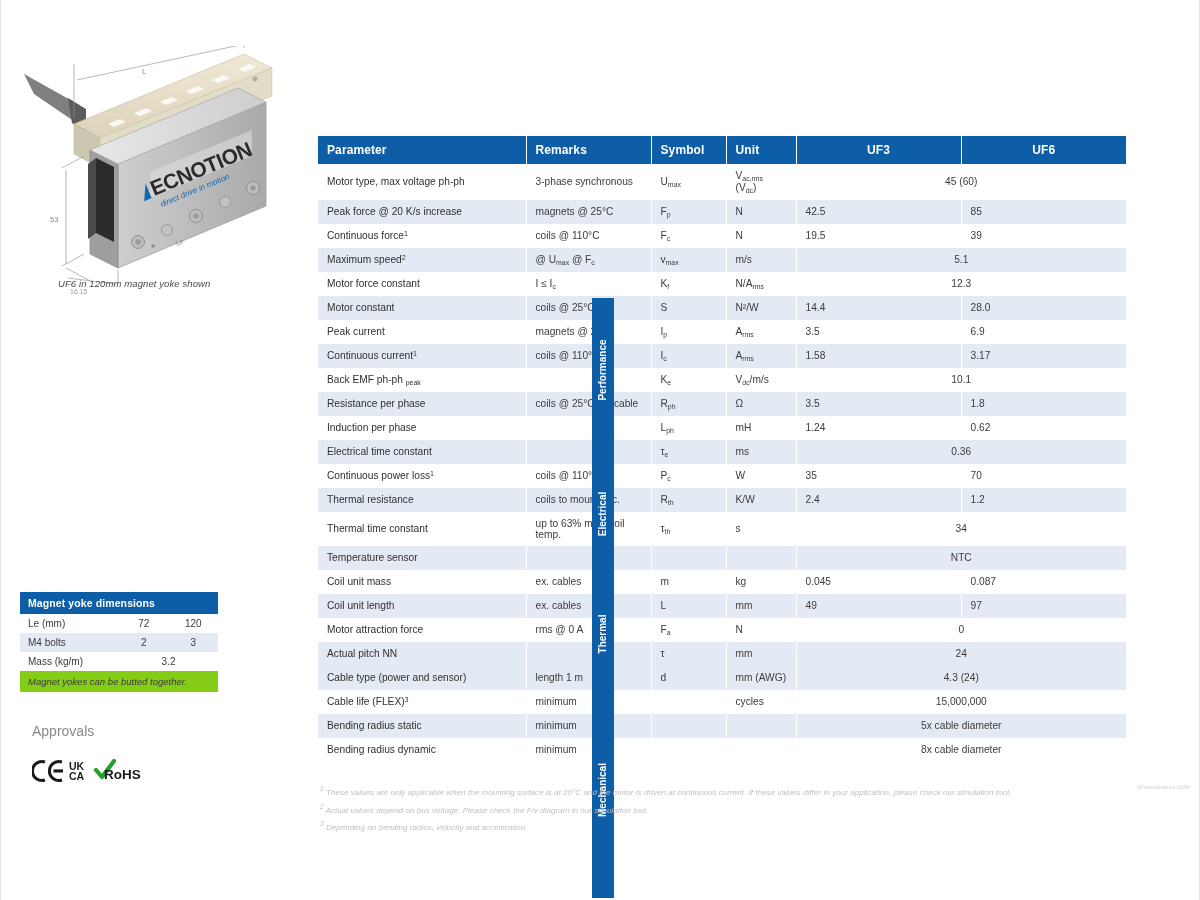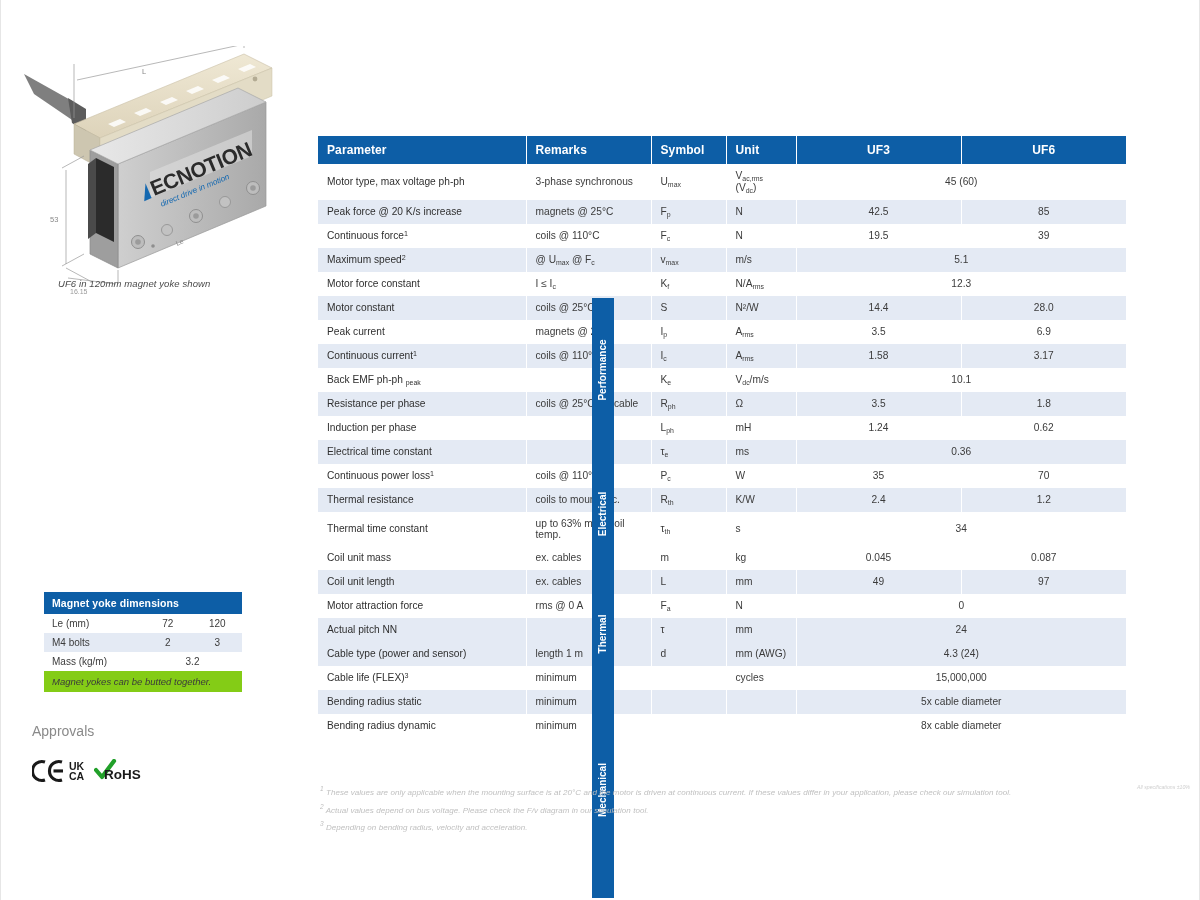--- a/index.html
+++ b/index.html
@@ -17,21 +17,21 @@
 
   
   #product-figure { position:absolute; left:22px; top:46px; width:272px; height:250px; }
   #product-figure svg { display:block; }
   .fig-caption {
     position:absolute; left:58px; top:278px; width:230px;
     font-size:9.5px; font-style:italic; color:#4a4a4a; letter-spacing:.1px;
   }
 
   
-  #yoke-table { position:absolute; left:44px; top:592px; width:198px; }
+  #yoke-table { position:absolute; left:20px; top:592px; width:198px; }
   #yoke-table .yt-head {
     background:#0d5ea6; color:#fff; font-weight:bold; font-size:10.5px;
     padding:5px 8px; letter-spacing:.1px;
   }
   #yoke-table table { width:100%; border-collapse:collapse; font-size:10px; }
   #yoke-table td { padding:4px 8px; color:#3b3b3b;margin-top:18px; }
   #yoke-table tr.alt { background:#e4eaf4; }
   #yoke-table tr.plain { background:#ffffff; }
   #yoke-table td.lbl { text-align:left; width:50%; }
   #yoke-table td.v { text-align:center; width:25%; }
@@ -67,21 +67,21 @@
 
   #spec-table tbody td {
     padding:6px 9px; height:24px; vertical-align:middle;
     color:#3b3b3b; border-right:1px solid #ffffff;
   }
   #spec-table tbody td:last-child { border-right:none; }
   #spec-table tbody tr.band td { background:#e4eaf4; }
   #spec-table tbody tr.plain td { background:#ffffff; }
   #spec-table tbody tr.band td.catcell,
   #spec-table tbody tr.plain td.catcell { background:#ffffff; border-right:none; padding:0; }
-  #spec-table td.val { text-align:center; }
+  #spec-table td.val { }
   #spec-table td.span2 { text-align:center; }
   #spec-table td.param { color:#2f2f2f; }
 
   
   .cat-wrap { position:absolute; left:296px; top:162px; width:22px; }
   .cat-tab {
     position:absolute; left:0; width:22px; background:#0d5ea6;
     color:#ffffff; font-weight:bold; font-size:10px;
   }
   .cat-tab span {
@@ -392,20 +392,28 @@
           <td class="val">1.2</td>
         </tr>
         <tr class="plain">
           <td class="catcell"></td>
           <td class="param">Thermal time constant</td>
           <td>up to 63% max. coil temp.</td>
           <td>τ<sub>th</sub></td>
           <td>s</td>
           <td class="span2" colspan="2">34</td>
         </tr>
+        <tr class="band">
+          <td class="catcell"></td>
+          <td class="param">Temperature sensor</td>
+          <td></td>
+          <td></td>
+          <td></td>
+          <td class="span2" colspan="2">NTC</td>
+        </tr>
         <tr class="plain">
           <td class="catcell"></td>
           <td class="param">Coil unit mass</td>
           <td>ex. cables</td>
           <td>m</td>
           <td>kg</td>
           <td class="val">0.045</td>
           <td class="val">0.087</td>
         </tr>
         <tr class="band">

